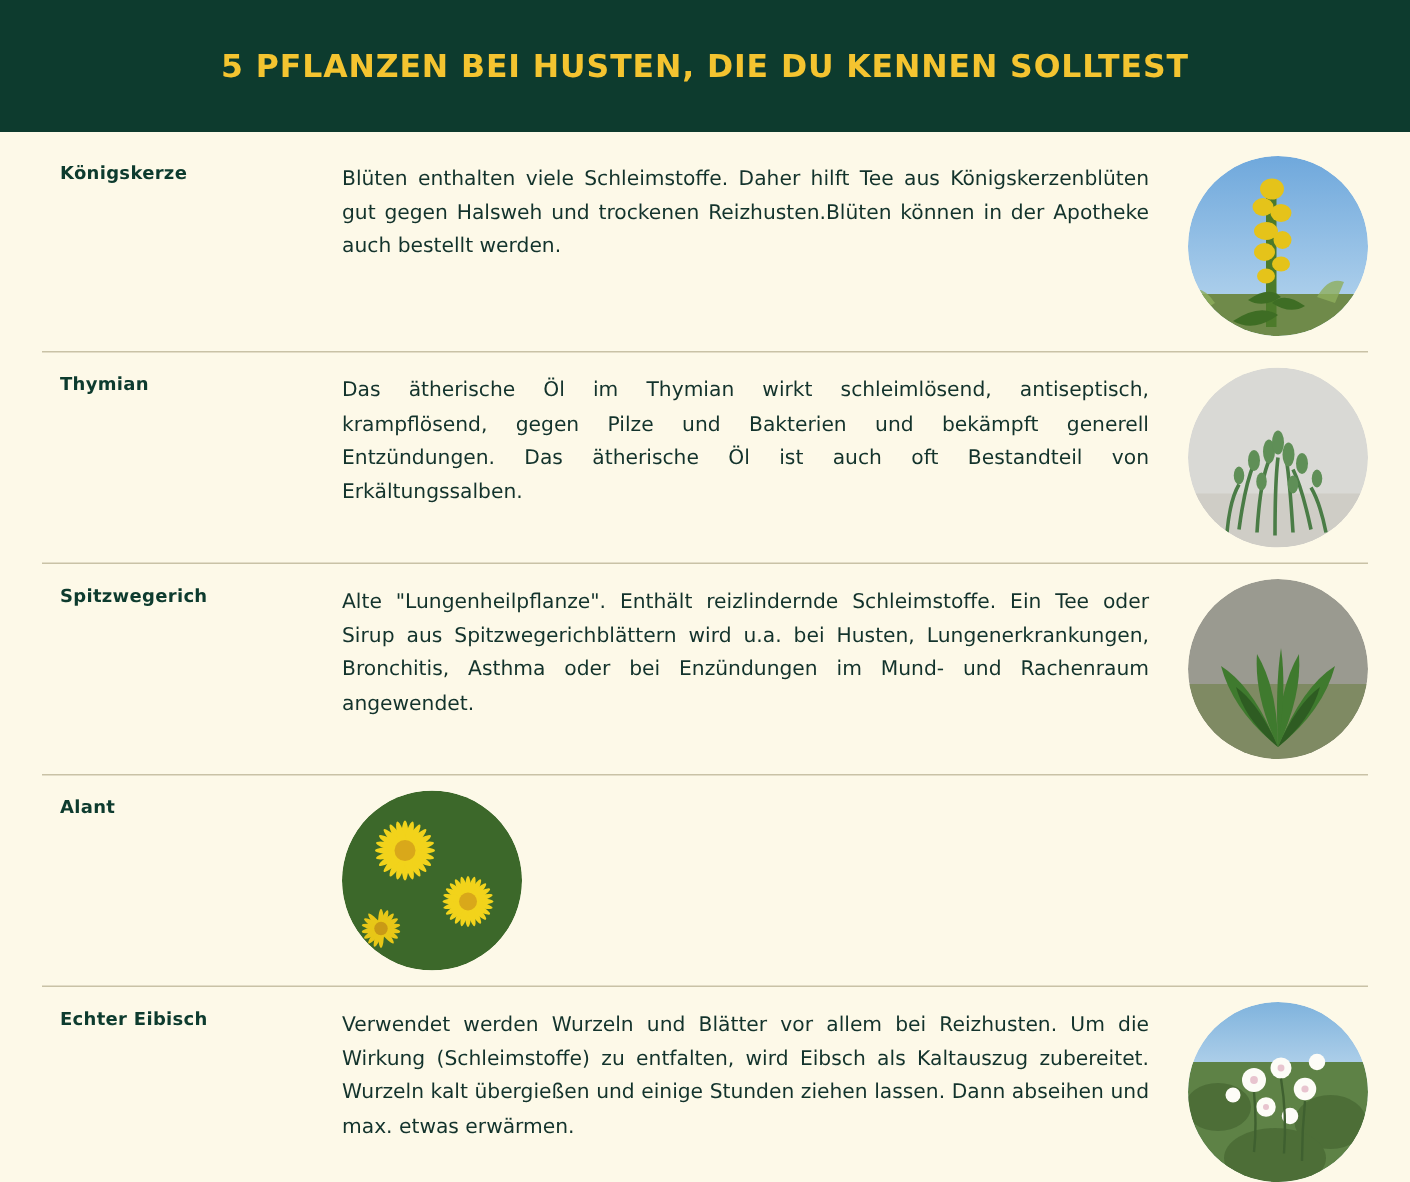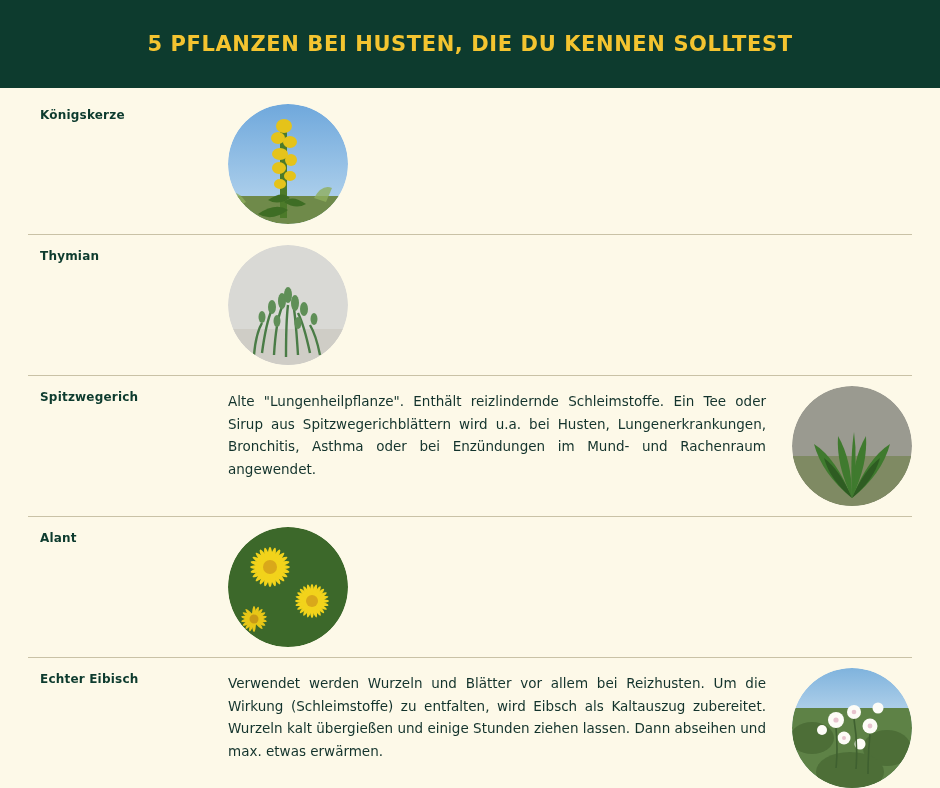--- a/index.html
+++ b/index.html
@@ -108,20 +108,21 @@
 <div class="poster">
 
   <div class="header">
     <div class="header-title">5 Pflanzen bei Husten, die du kennen solltest</div>
   </div>
 
   <div class="content">
 
     <div class="plant-row">
       <div class="plant-name">Königskerze</div>
+      <div class="plant-desc">Blüten enthalten viele Schleimstoffe. Daher hilft Tee aus Königskerzenblüten gut gegen Halsweh und trockenen Reizhusten.Blüten können in der Apotheke auch bestellt werden.</div>
       <div class="plant-photo">
         <svg viewBox="0 0 120 120" xmlns="http://www.w3.org/2000/svg" aria-hidden="true">
           <defs>
             <clipPath id="c1">
                 <circle cx="60" cy="60" r="60"></circle>
               </clipPath>
             <linearGradient id="sky1" x1="0" y1="0" x2="0" y2="1">
               <stop offset="0%" stop-color="#6fa8dc"></stop>
               <stop offset="100%" stop-color="#bcd9ef"></stop>
             </linearGradient>
@@ -149,20 +150,21 @@
               <path d="M86 94 q8 -14 18 -10 l-6 14 Z"></path>
               <path d="M18 98 q-8 -12 -16 -8 l6 14 Z"></path>
             </g>
           </g>
         </svg>
       </div>
     </div>
 
     <div class="plant-row">
       <div class="plant-name">Thymian</div>
+      <div class="plant-desc">Das ätherische Öl im Thymian wirkt schleimlösend, antiseptisch, krampflösend, gegen Pilze und Bakterien und bekämpft generell Entzündungen. Das ätherische Öl ist auch oft Bestandteil von Erkältungssalben.</div>
       <div class="plant-photo">
         <svg viewBox="0 0 120 120" xmlns="http://www.w3.org/2000/svg" aria-hidden="true">
           <defs>
             <clipPath id="c2">
                 <circle cx="60" cy="60" r="60"></circle>
               </clipPath>
           </defs>
           <g clip-path="url(#c2)">
             <rect width="120" height="120" fill="#d9d9d5"></rect>
             <rect y="84" width="120" height="36" fill="#cfcdc6"></rect>

